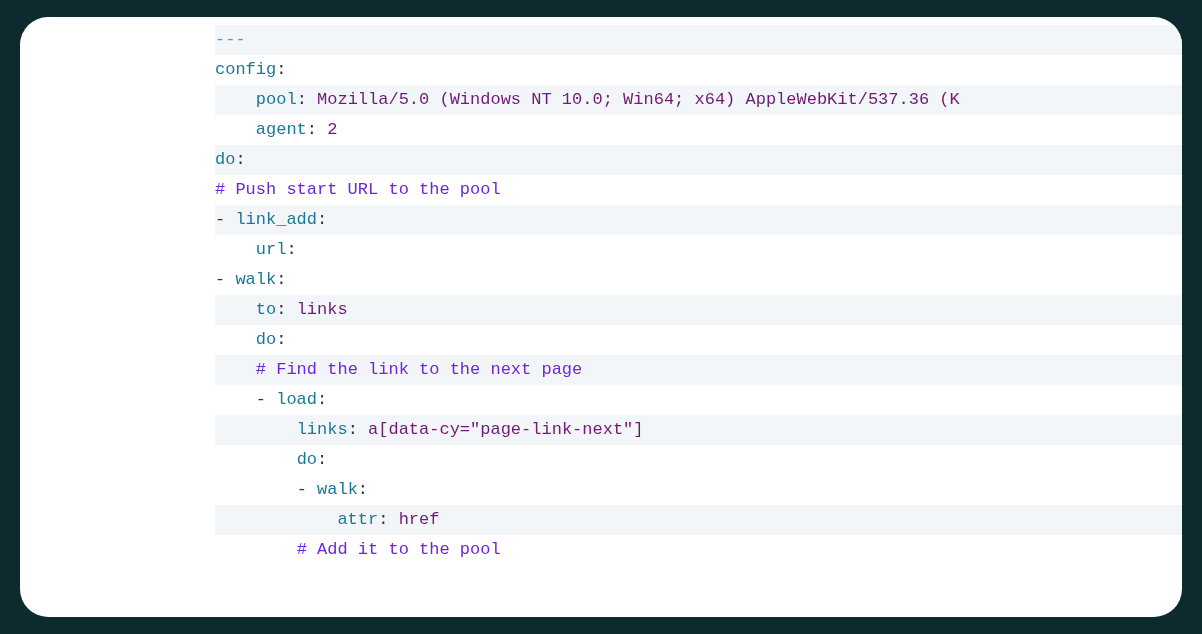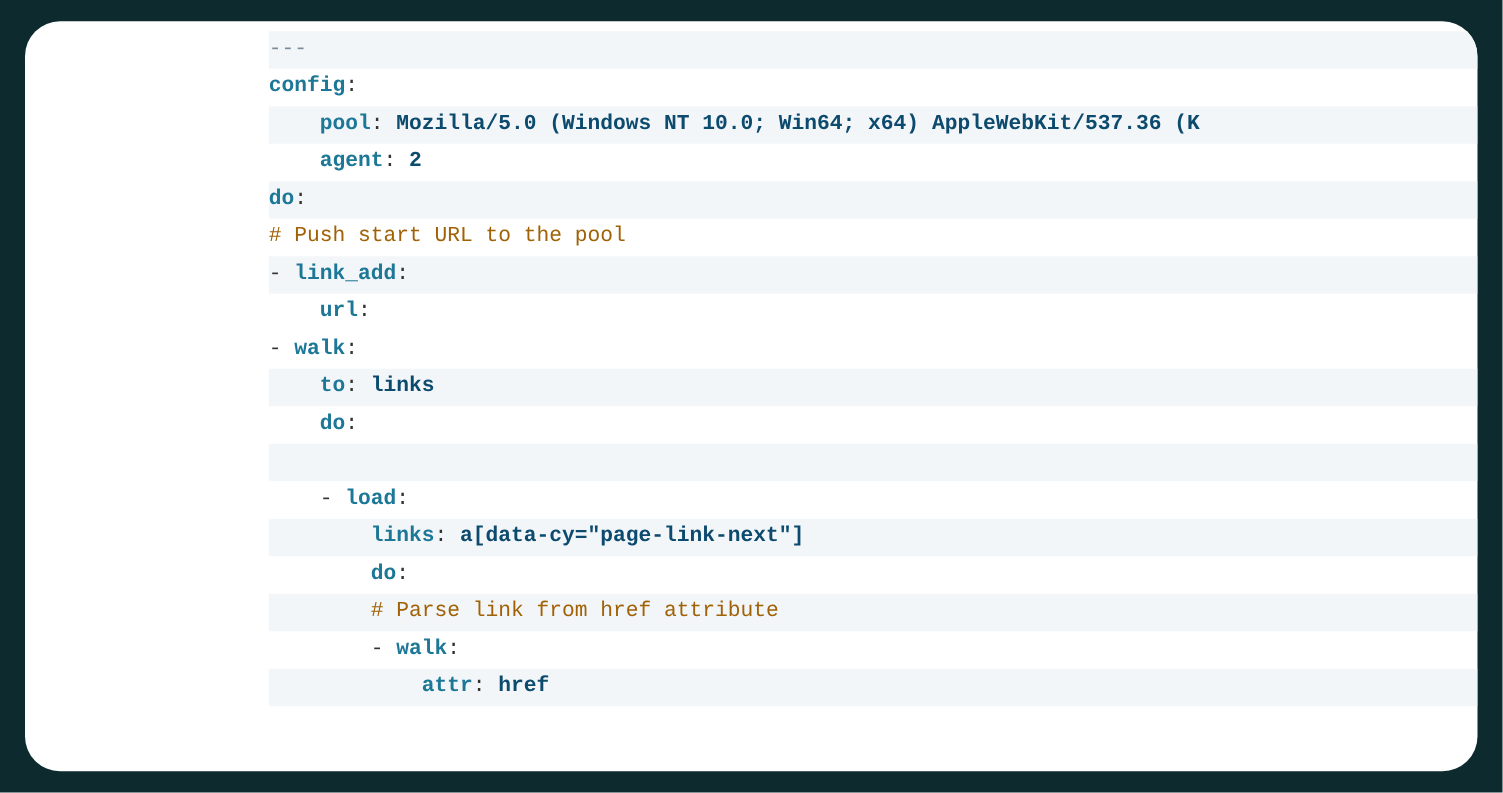--- a/index.html
+++ b/index.html
@@ -34,31 +34,31 @@
       white-space: pre;
       height: 30px;
       display: flex;
       align-items: center;
     }
     .code-line.striped {
       background: #f3f6f9;
     }
     .key {
       color: #1d7797;
-      font-weight: 700;
+      font-weight: 400;
     }
     .dash {
       color: #333;
     }
     .value {
-      color: #0c4a6e;
-      font-weight: 700;
+      color: #701a75;
+      font-weight: 400;
     }
     .comment {
-      color: #a16207;
+      color: #6d28d9;
     }
     .colon {
       color: #333;
     }
     .separator {
       color: #7a8b99;
     }
   </style>
 </head>
 <body>
@@ -82,30 +82,29 @@
 
     <div class="code-line"><span>    </span><span class="key">url</span><span class="colon">: </span></div>
 
 
     <div class="code-line"><span class="dash">- </span><span class="key">walk</span><span class="colon">:</span></div>
 
     <div class="code-line striped"><span>    </span><span class="key">to</span><span class="colon">: </span><span class="value">links</span></div>
 
     <div class="code-line"><span>    </span><span class="key">do</span><span class="colon">:</span></div>
 
-    <div class="code-line striped"><span>    </span></div>
+    <div class="code-line striped"><span>    </span><span class="comment"># Find the link to the next page</span></div>
 
     <div class="code-line"><span>    </span><span class="dash">- </span><span class="key">load</span><span class="colon">:</span></div>
 
     <div class="code-line striped"><span>        </span><span class="key">links</span><span class="colon">: </span><span class="value">a[data-cy="page-link-next"]</span></div>
 
     <div class="code-line"><span>        </span><span class="key">do</span><span class="colon">:</span></div>
 
-    <div class="code-line striped"><span>        </span><span class="comment"># Parse link from href attribute</span></div>
 
     <div class="code-line"><span>        </span><span class="dash">- </span><span class="key">walk</span><span class="colon">:</span></div>
 
     <div class="code-line striped"><span>            </span><span class="key">attr</span><span class="colon">: </span><span class="value">href</span></div>
 
-    <div class="code-line"><span>        </span></div>
+    <div class="code-line"><span>        </span><span class="comment"># Add it to the pool</span></div>
 
   </div>
 </div>
 
 </body></html>

